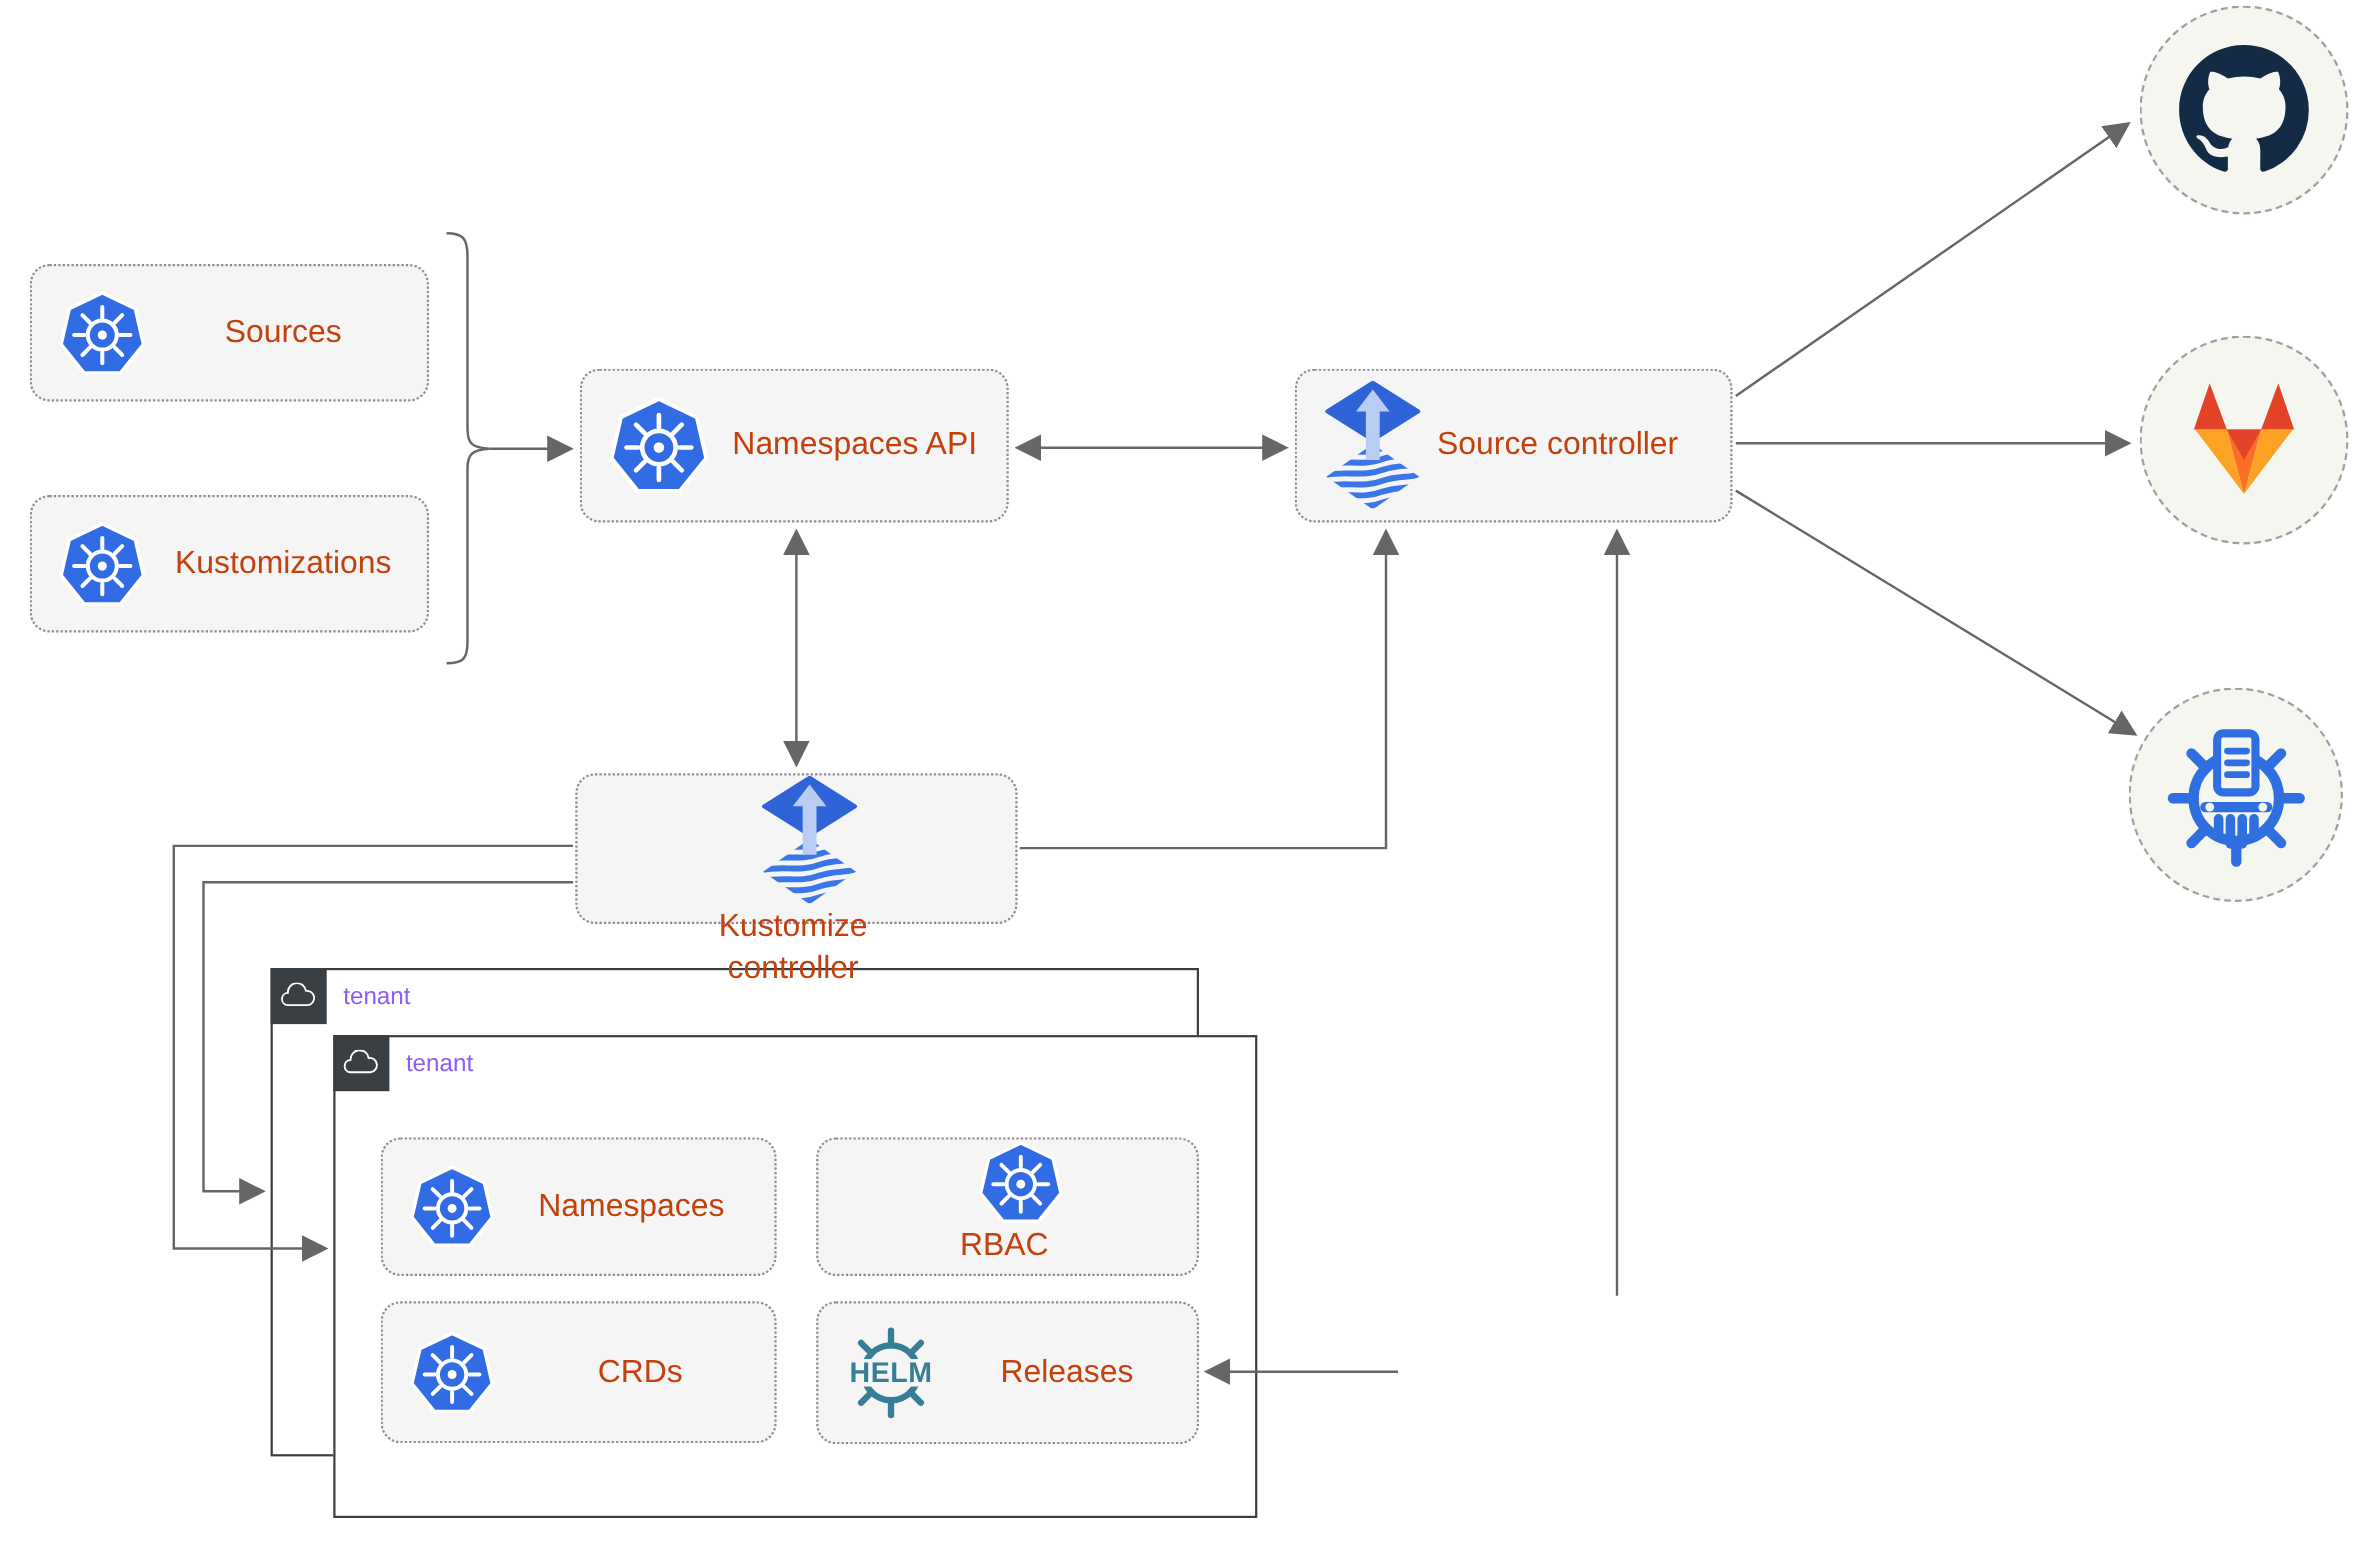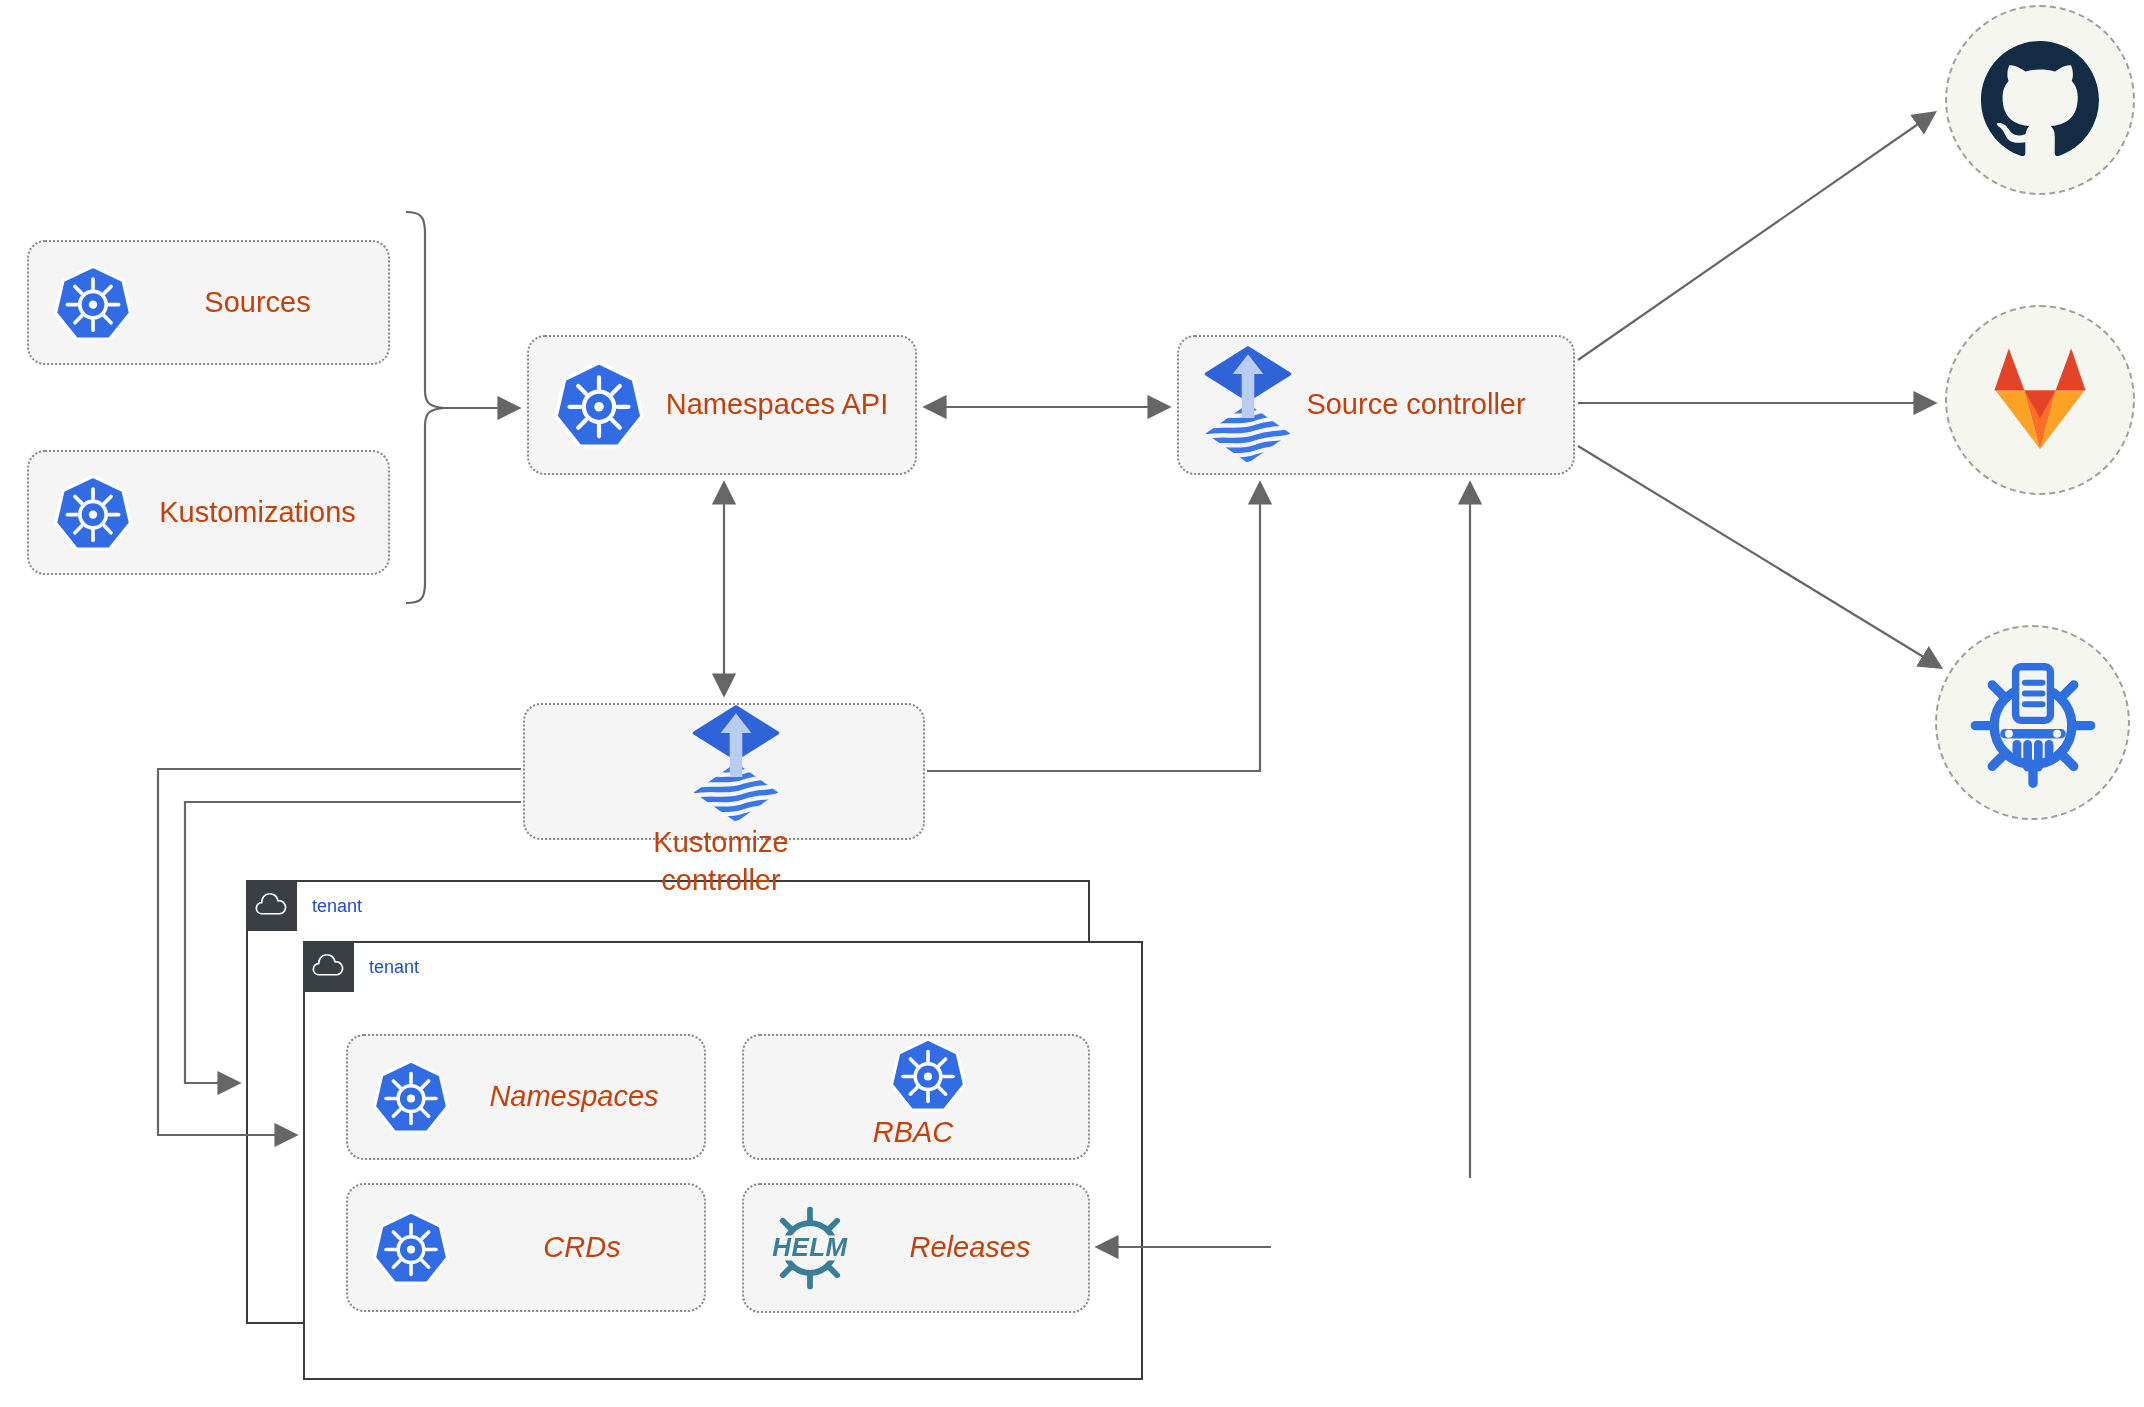--- a/index.html
+++ b/index.html
@@ -23,24 +23,24 @@
   .tenant {
     position:absolute; background:#ffffff; border:2.5px solid #3c3c3c;
     box-sizing:border-box;
   }
   .tenant-tag {
     position:absolute; top:-2.5px; left:-2.5px; width:51px; height:51px;
     background:#3a3f44; display:flex; align-items:center; justify-content:center;
   }
   .tenant-label {
     position:absolute; left:64px; top:0px; height:48px; display:flex;
-    align-items:center; font-size:18px; color:#1d4ed8;
+    align-items:center; font-size:22px; color:#8b5cf6;
   }
   #edges { position:absolute; left:0; top:0; z-index:9; pointer-events:none; }
-  .z1 { z-index:1; } .z2 { z-index:2; } .z3 { z-index:3;font-style:italic; }
+  .z1 { z-index:1; } .z2 { z-index:2; } .z3 { z-index:3; }
 </style>
 </head>
 <body>
 
 <div id="canvas">
 
   <svg width="0" height="0" style="position:absolute" aria-hidden="true">
     <defs>
       <symbol id="sym-k8s" viewBox="0 0 100 100">
         <polygon points="50,4 87.5,22 96.8,62.5 70.8,95 29.2,95 3.2,62.5 12.5,22" fill="#326ce5" stroke="#ffffff" stroke-width="4" stroke-linejoin="round"></polygon>

